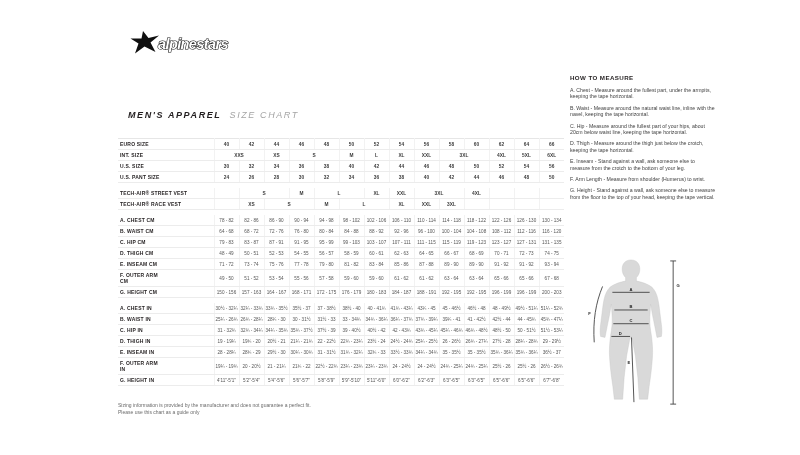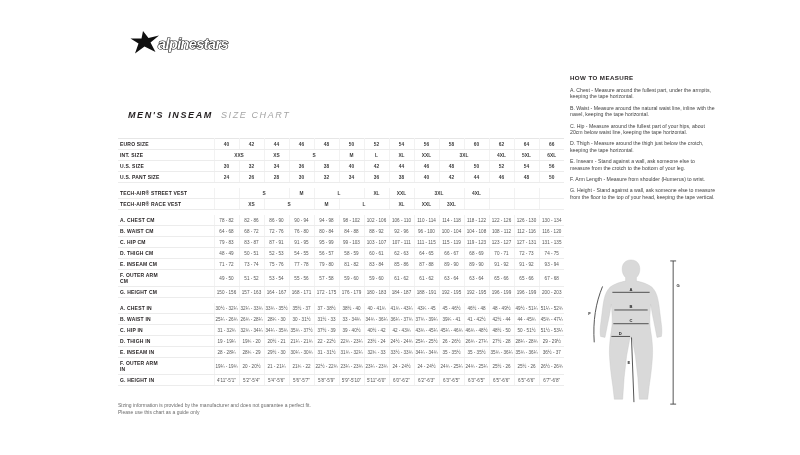--- a/index.html
+++ b/index.html
@@ -40,21 +40,21 @@
 </style>
 </head>
 <body>
 
 <svg id="logo" class="abs" viewBox="0 0 104 30" xmlns="http://www.w3.org/2000/svg">
   <path fill="#101010" d="M13,3 L18.5,10 L29,7.5 L20.5,14.5 L25.5,24 L14.5,18.5 L5,25.5 L8.5,15.5 L0.5,10.5 L11.5,10.5 Z"></path>
   <text x="28" y="20.5" font-size="14.5" font-style="italic" font-weight="bold" font-family="Liberation Sans, DejaVu Sans, sans-serif" fill="#ffffff" stroke="#101010" stroke-width="1.2" paint-order="stroke" letter-spacing="-0.6">alpinestars</text>
 </svg>
 
 <div id="title" class="abs">
-  <span class="t1">MEN'S INSEAM</span>
+  <span class="t1">MEN'S APPAREL</span>
   <span class="t2">SIZE CHART</span>
 </div>
 
 <div id="table-wrap" class="abs">
   <table class="size-table">
     <colgroup>
         <col class="lbl">
         <col>
         <col>
         <col>

